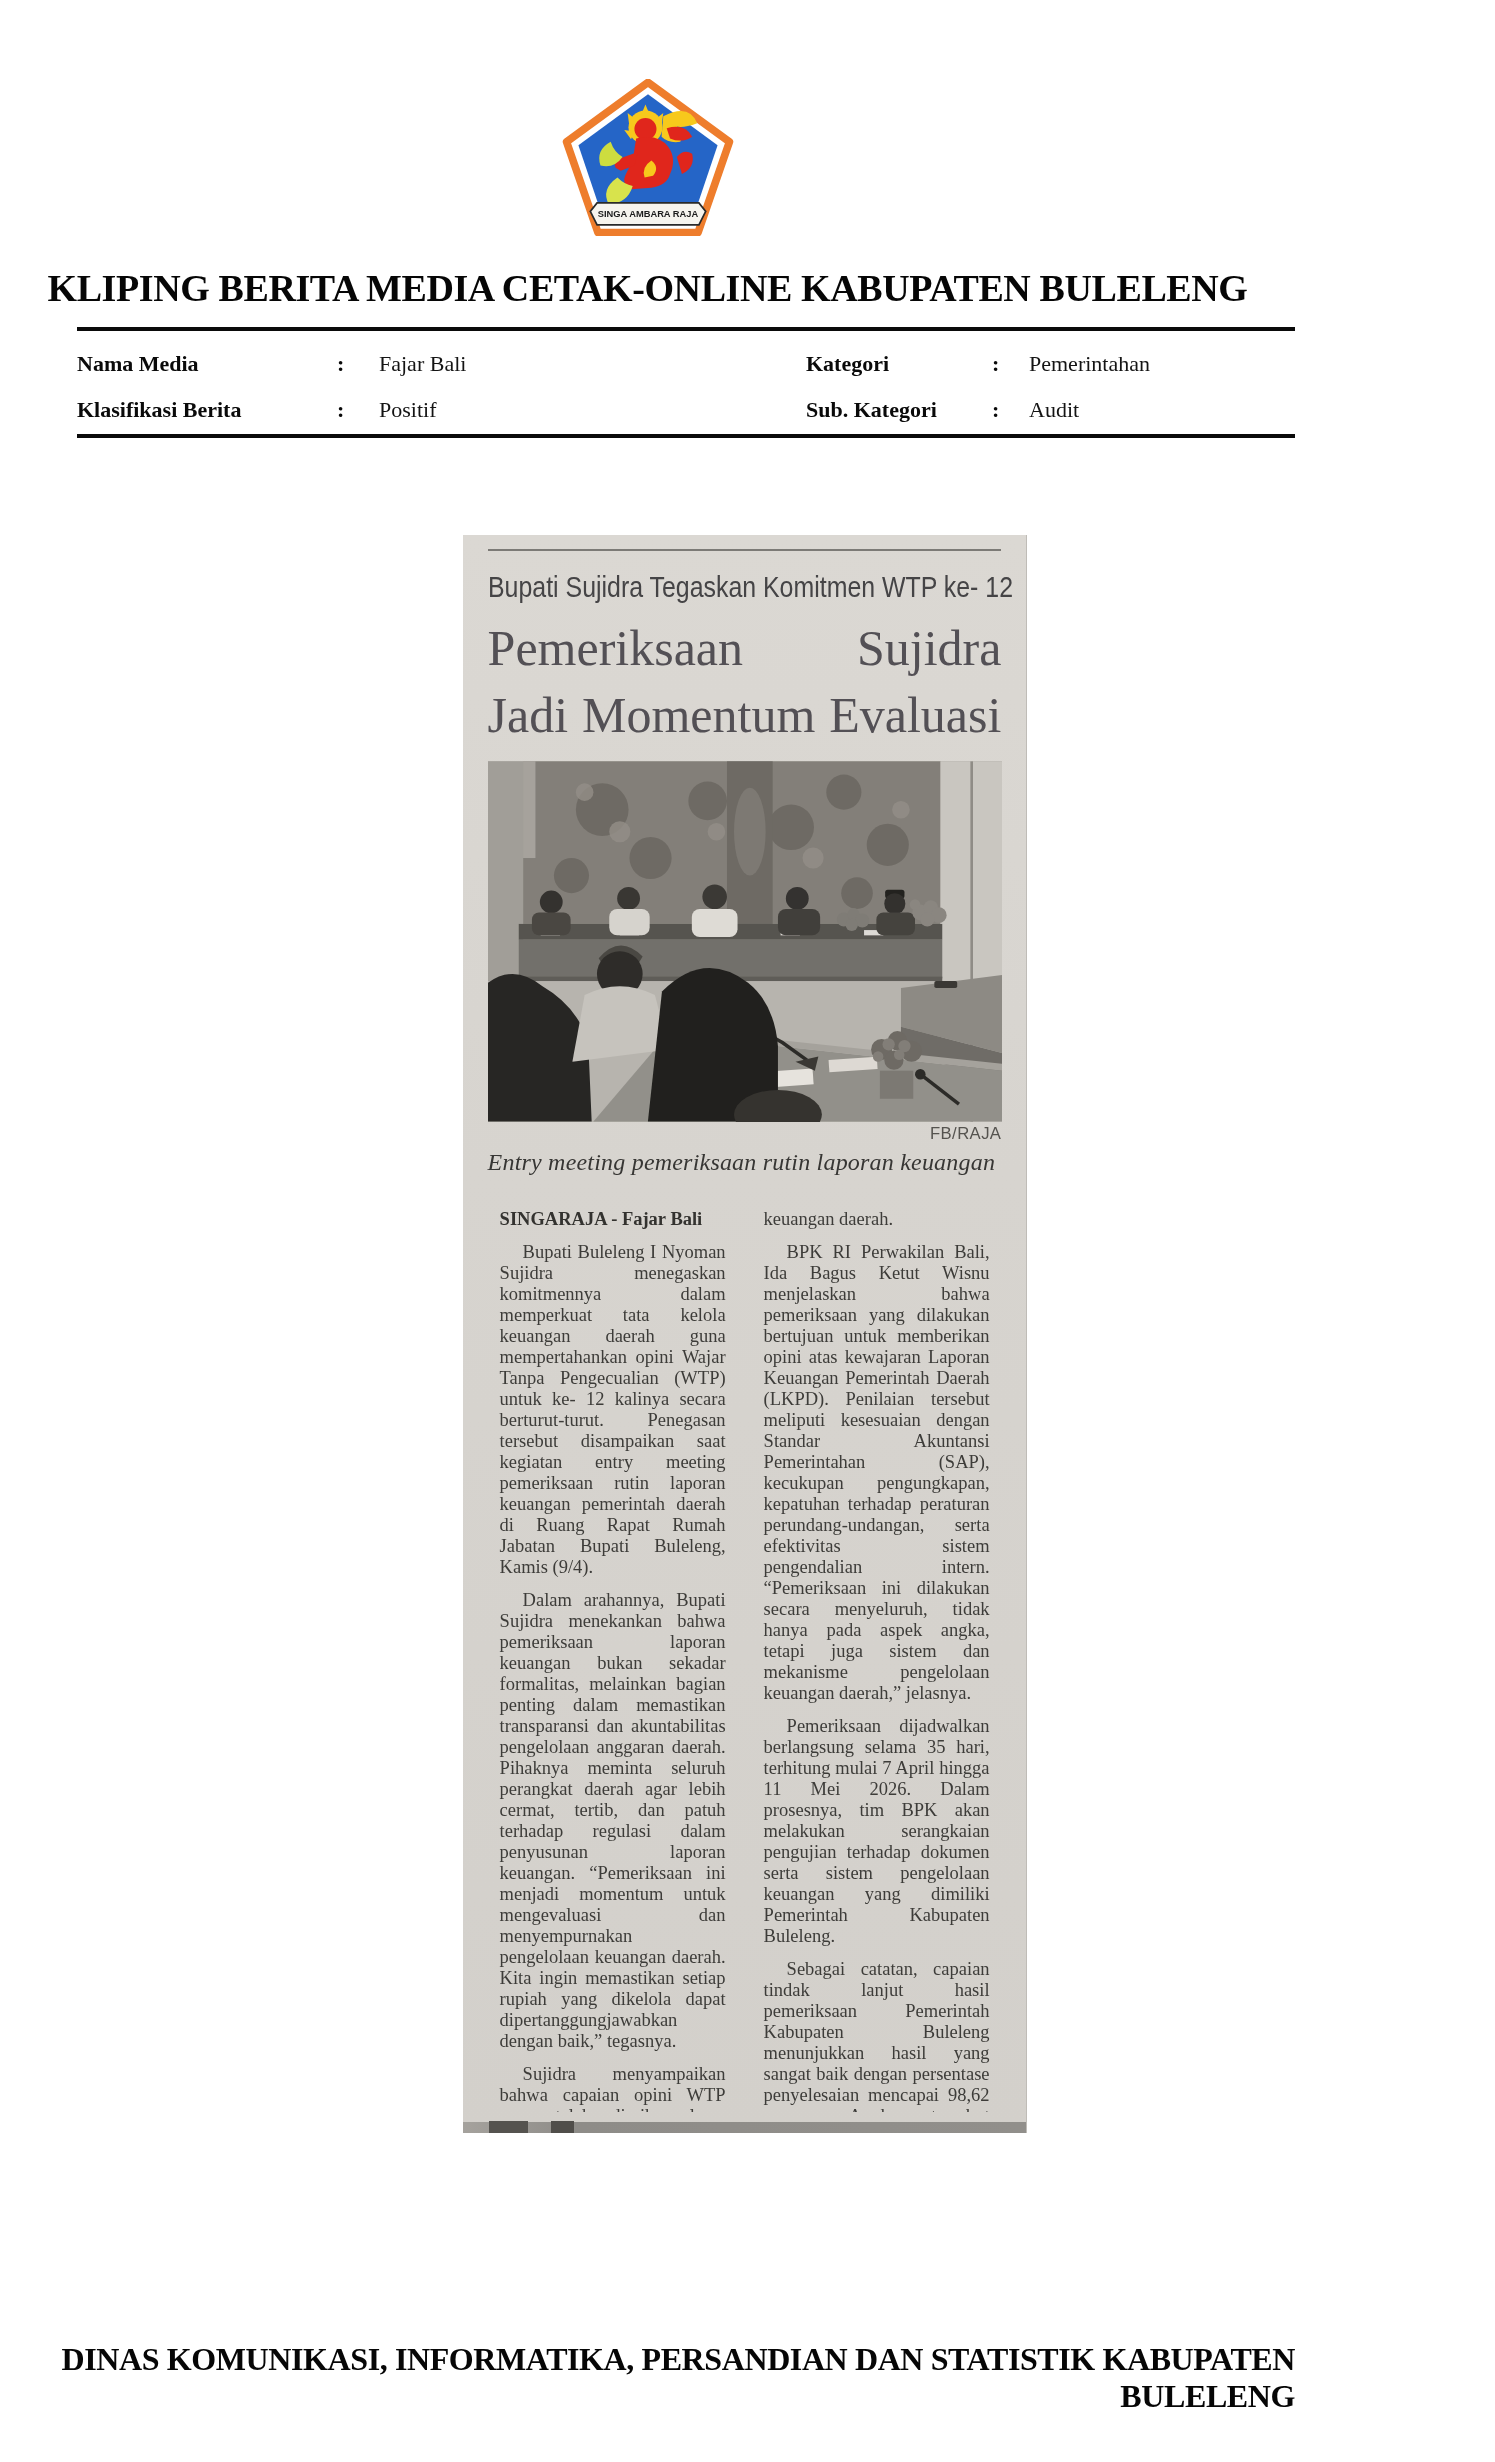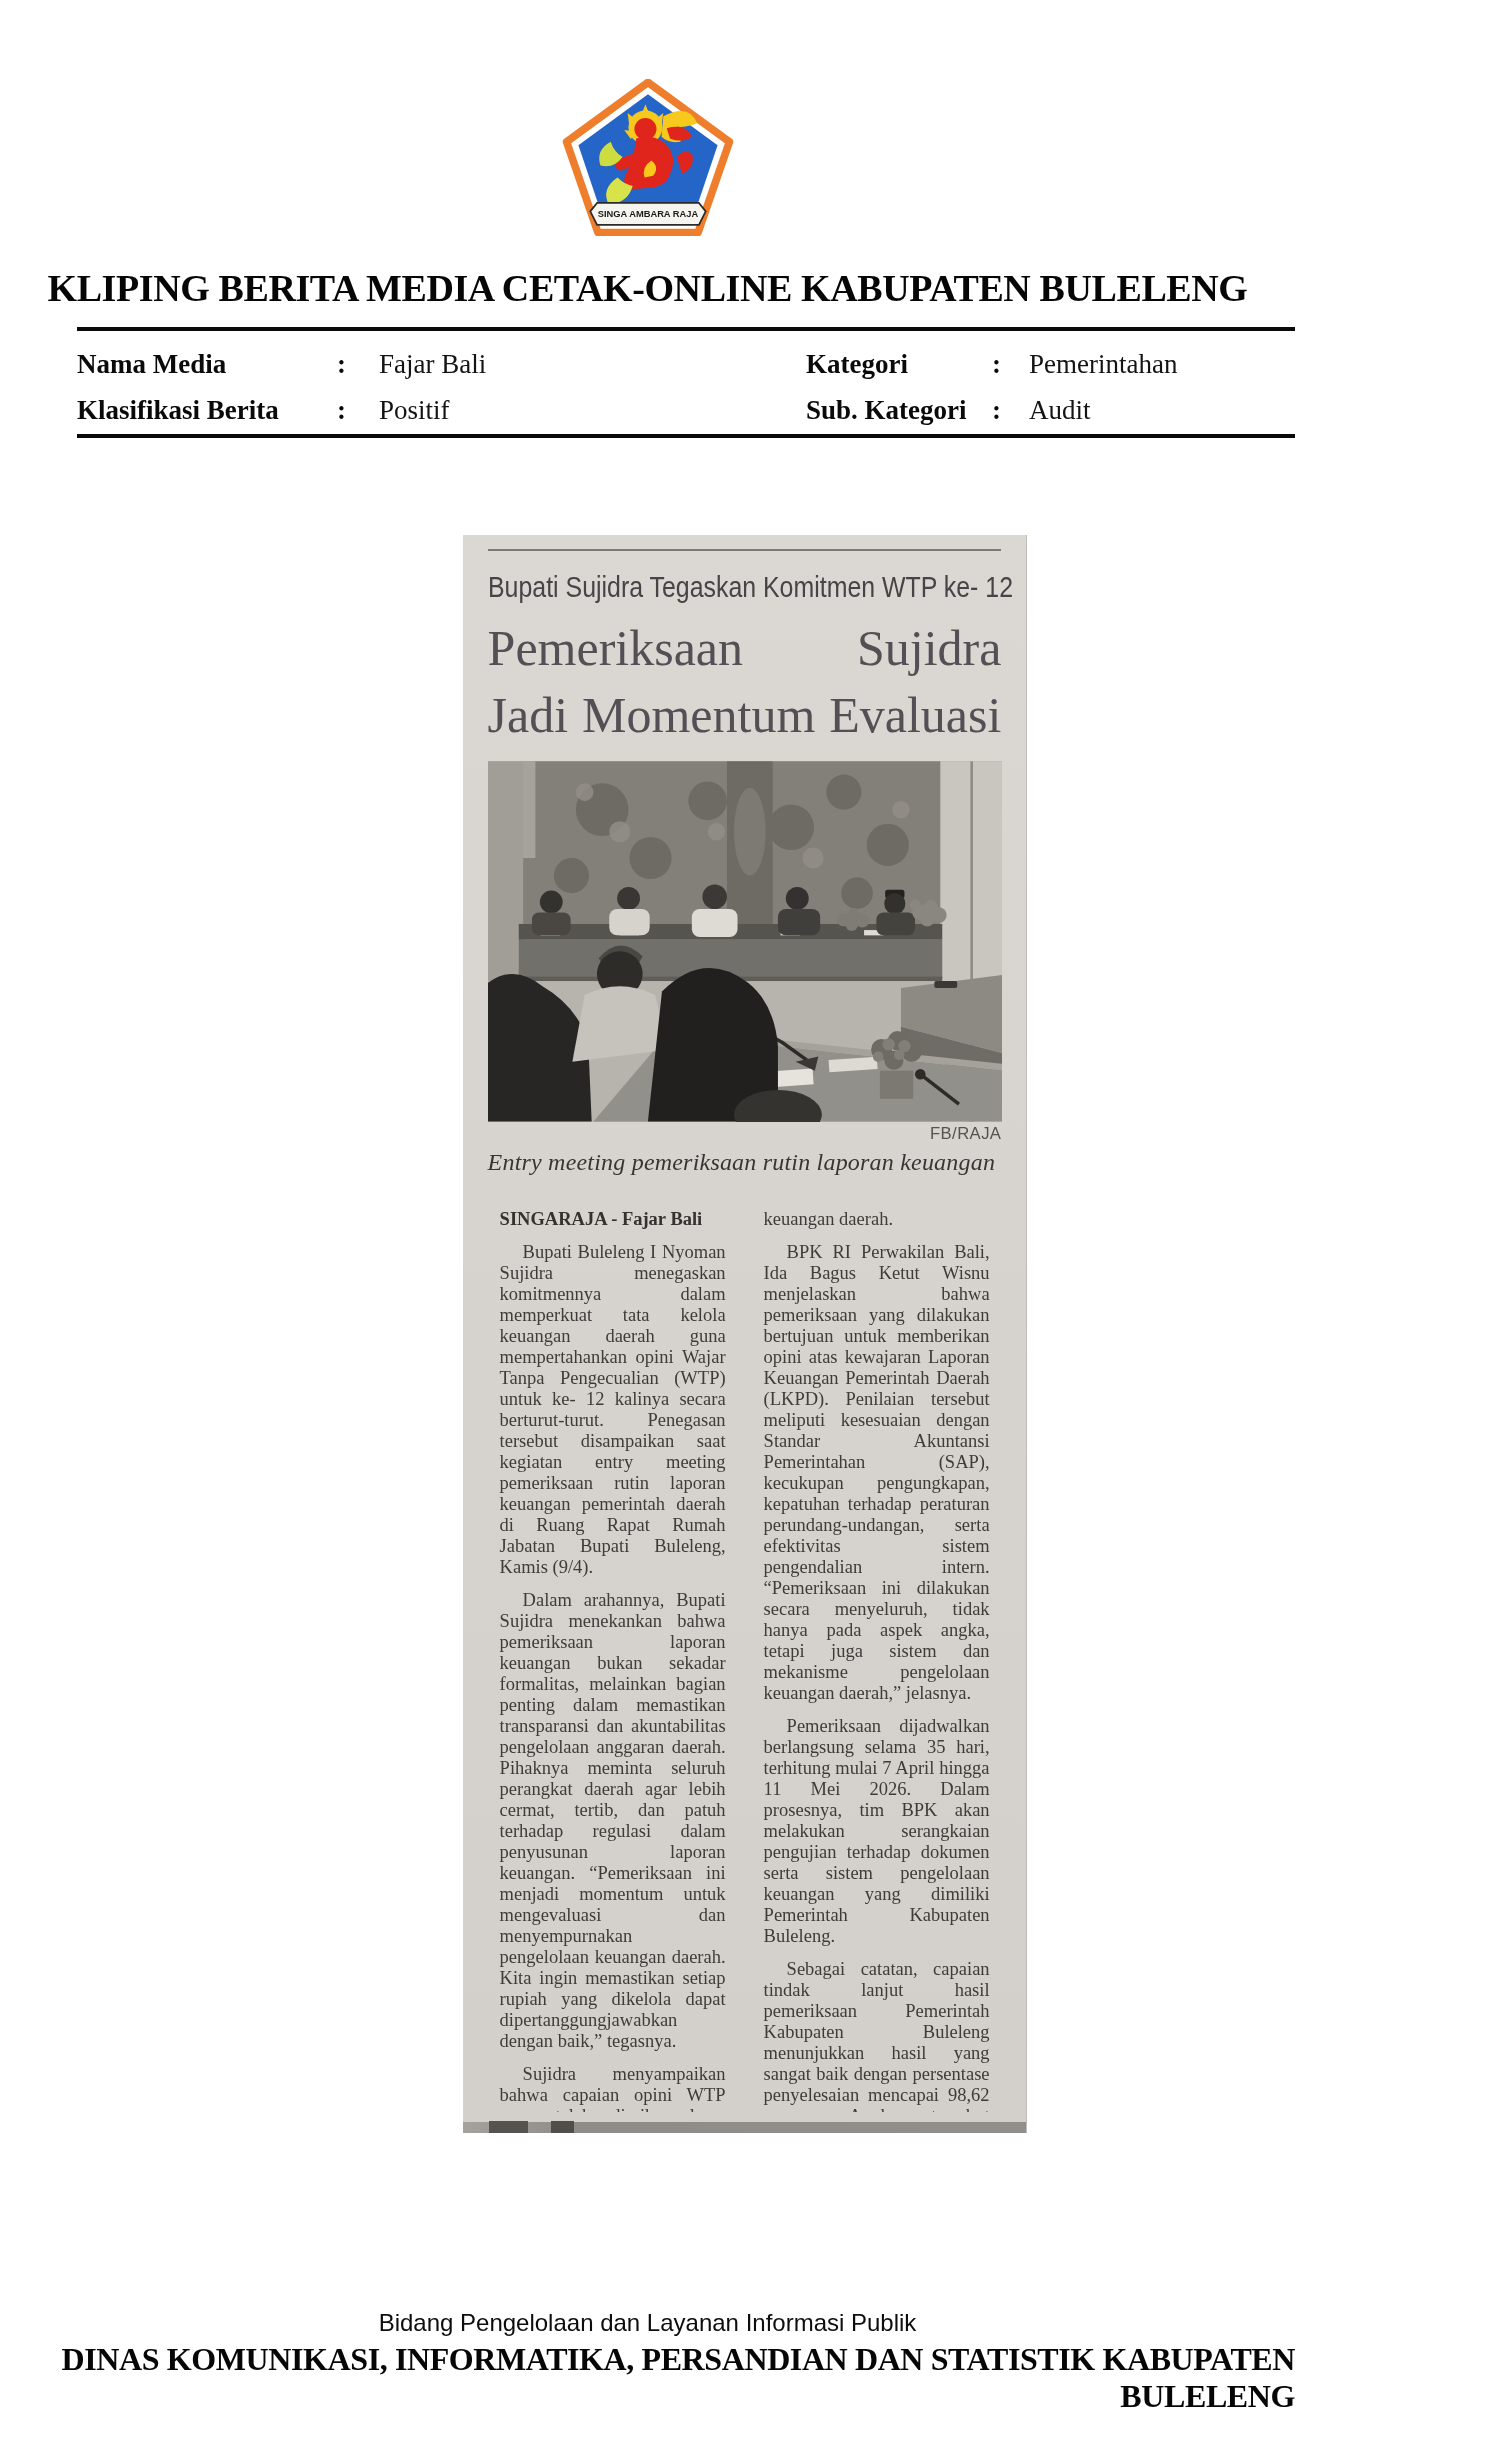--- a/index.html
+++ b/index.html
@@ -12,21 +12,21 @@
   .title{
     position:absolute;top:266px;left:0;width:100%;text-align:center;margin:0;
     font-family:"Liberation Serif",serif;font-weight:700;font-size:38px;letter-spacing:-0.4px;color:#060606;
   }
   .rule{position:absolute;left:77px;width:1340px;background:#0a0a0a;}
   .rule-top{top:327px;height:4.4px;}
   .rule-bottom{top:434px;height:3.5px;}
   .meta{
     position:absolute;top:348px;left:77px;width:1340px;
     display:grid;grid-template-columns:260px 42px 427px 186px 37px 1fr;
-    row-gap:14px;font-size:27px;line-height:32px;
+    row-gap:14px;font-size:22px;line-height:32px;
   }
   .meta .lbl{font-weight:700;color:#0a0a0a;}
   .meta .col{font-weight:700;color:#0a0a0a;}
   .meta .val{font-weight:400;color:#141414;}
   
   .clipping{
     position:absolute;left:463px;top:535px;width:564px;height:1598px;
     background:linear-gradient(180deg,#dbd8d3 0%,#d7d4cf 40%,#d3d0cb 100%);
     border-right:1.8px solid #bfbcb7;box-sizing:border-box;padding:10.6px 24.6px 0 24.6px;overflow:hidden;
   }
@@ -258,17 +258,16 @@
         <p class="indent">Sebagai catatan, capaian tindak lanjut hasil pemeriksaan Pemerintah Kabupaten Buleleng menunjukkan hasil yang sangat baik dengan persentase penyelesaian mencapai 98,62 persen. Angka tersebut menjadi indikator kuat atas keseriusan pemerintah daerah dalam menindaklanjuti setiap rekomendasi yang diberikan BPK sekaligus memperkuat optimisme dalam meraih opini WTP ke- 12 secara berturut-turut. W – 008</p>
       </div>
     </div>
 
     <div class="scan-bar">
       <span class="sq sq1"></span>
       <span class="sq sq2"></span>
     </div>
   </div>
 
-  <div class="footer-line1">Bidang Pengelolaan dan Layanan Informasi Publik</div>
   <div class="footer-line2">DINAS KOMUNIKASI, INFORMATIKA, PERSANDIAN DAN STATISTIK KABUPATEN BULELENG</div>
 
 </div>
 
 
 </body></html>

